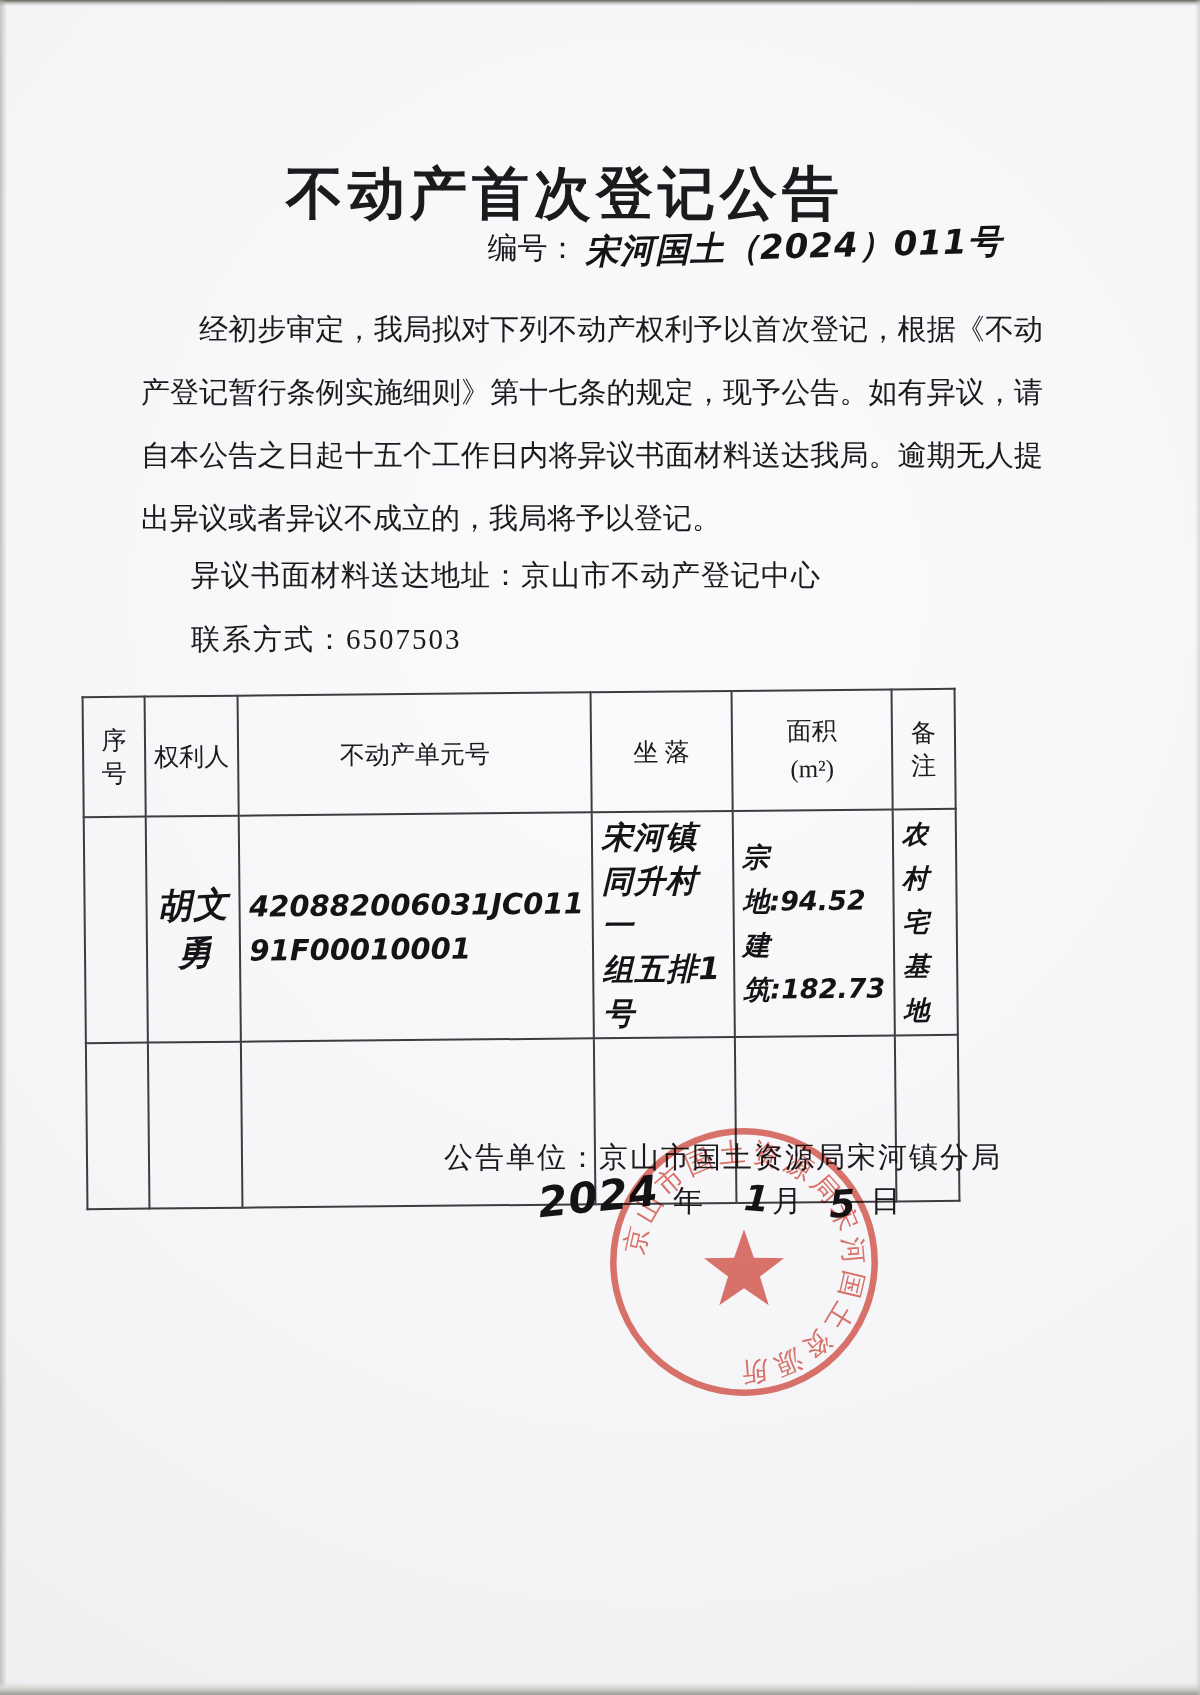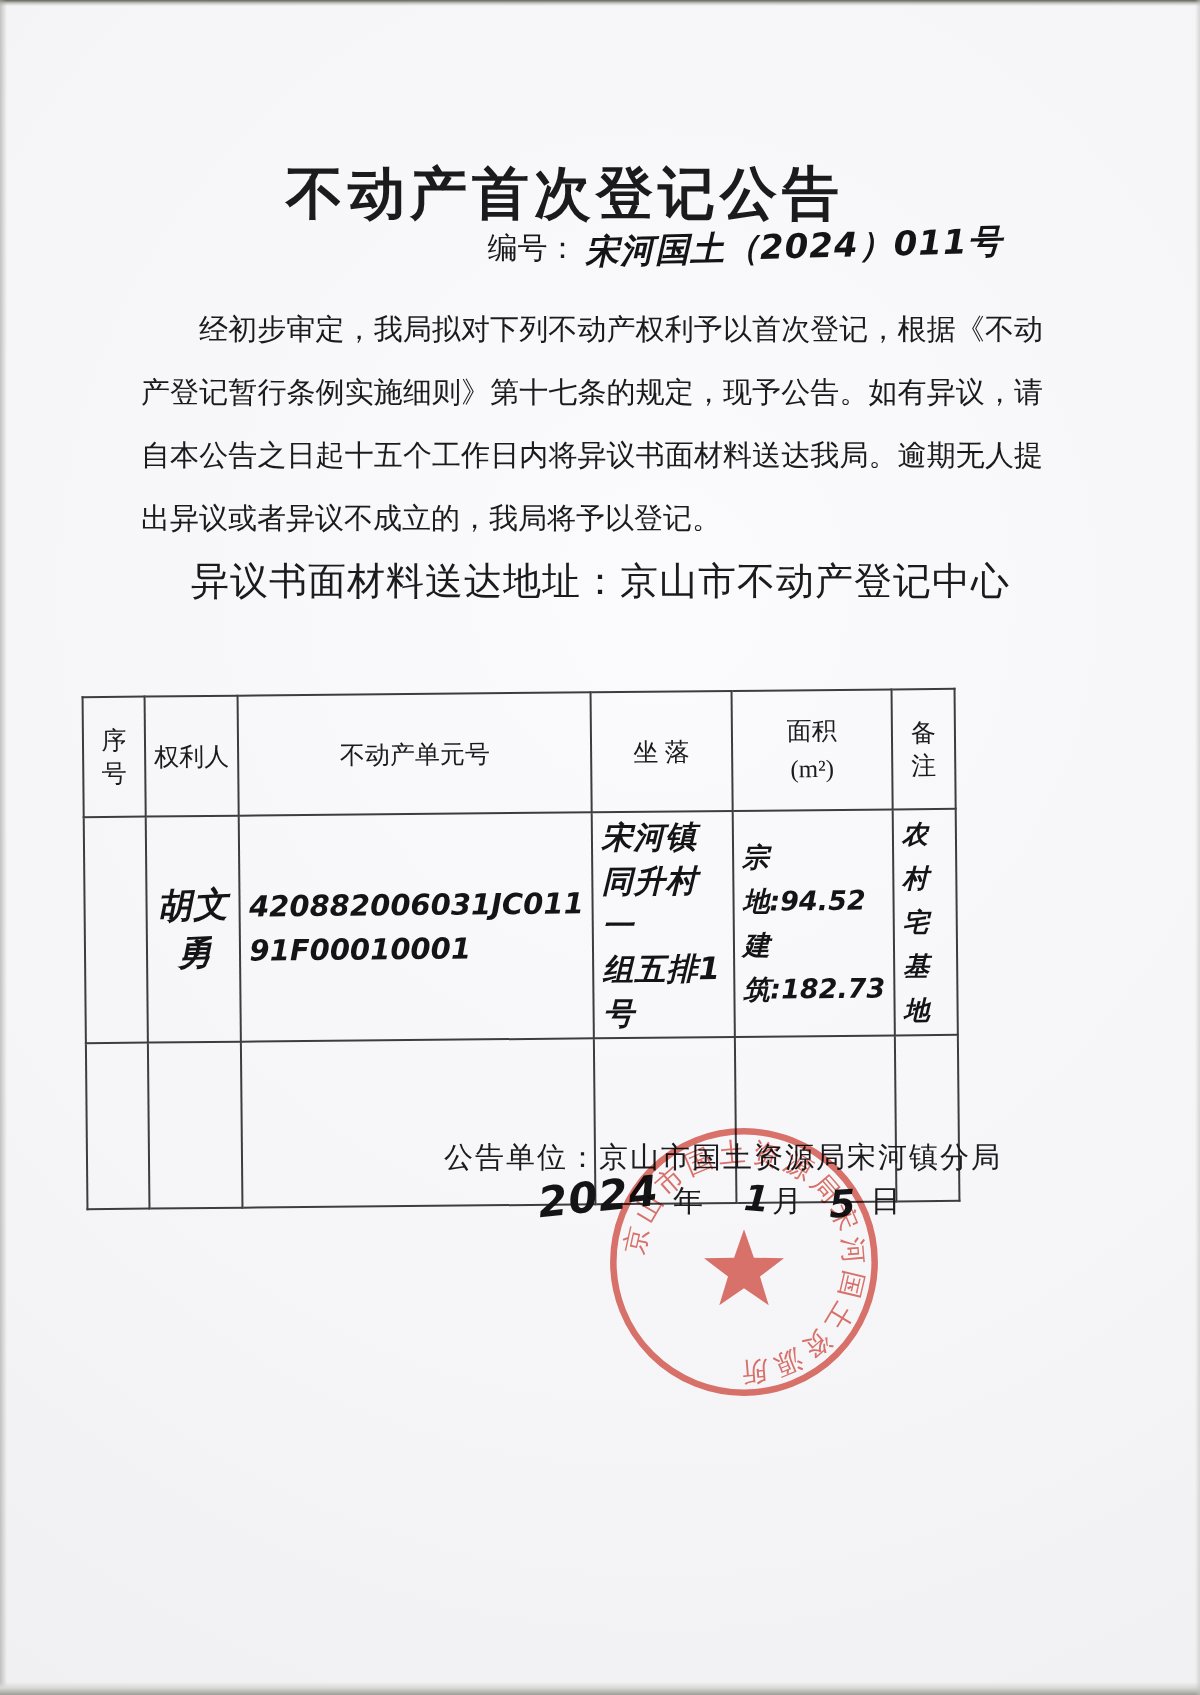--- a/index.html
+++ b/index.html
@@ -31,21 +31,21 @@
   .hw{
     font-family:"DejaVu Sans", sans-serif;
     font-style:italic;font-weight:600;color:#141417;letter-spacing:1px;
   }
   .docno .hw{font-size:34px;display:inline-block;transform:rotate(-1.5deg);margin-left:8px;}
 
   .body-par{
     position:absolute;top:290px;left:133px;width:902px;margin:8px;
     font-size:29px;line-height:63px;text-align:justify;text-indent:2em;
   }
-  .addr-line{position:absolute;top:556px;left:191px;margin:0;font-size:38px;letter-spacing:1px;}
+  .addr-line{position:absolute;top:556px;left:191px;margin:0;font-size:29px;letter-spacing:1px;}
   .contact-line{position:absolute;top:620px;left:191px;margin:0;font-size:29px;letter-spacing:2px;}
 
   table.reg{
     position:absolute;top:692px;left:84px;width:874px;
     border-collapse:collapse;transform:rotate(-0.55deg);
     font-size:25px;
   }
   table.reg th, table.reg td{
     border:2px solid #3d3d40;padding:2px 8px;vertical-align:middle;
     font-weight:400;background:transparent;
@@ -88,20 +88,21 @@
   <div class="title">不动产首次登记公告</div>
 
   <div class="docno">
     <span>编号：</span><span class="hw">宋河国土（2024）011号</span>
   </div>
 
   <p class="body-par">经初步审定，我局拟对下列不动产权利予以首次登记，根据《不动产登记暂行条例实施细则》第十七条的规定，现予公告。如有异议，请自本公告之日起十五个工作日内将异议书面材料送达我局。逾期无人提出异议或者异议不成立的，我局将予以登记。</p>
 
   <p class="addr-line">异议书面材料送达地址：京山市不动产登记中心</p>
 
+  <p class="contact-line">联系方式：6507503</p>
 
   <table class="reg">
     <colgroup>
       <col style="width:75px">
         <col style="width:122px">
         <col style="width:248px">
       <col style="width:205px">
         <col style="width:148px">
         <col style="width:76px">
     </colgroup>

